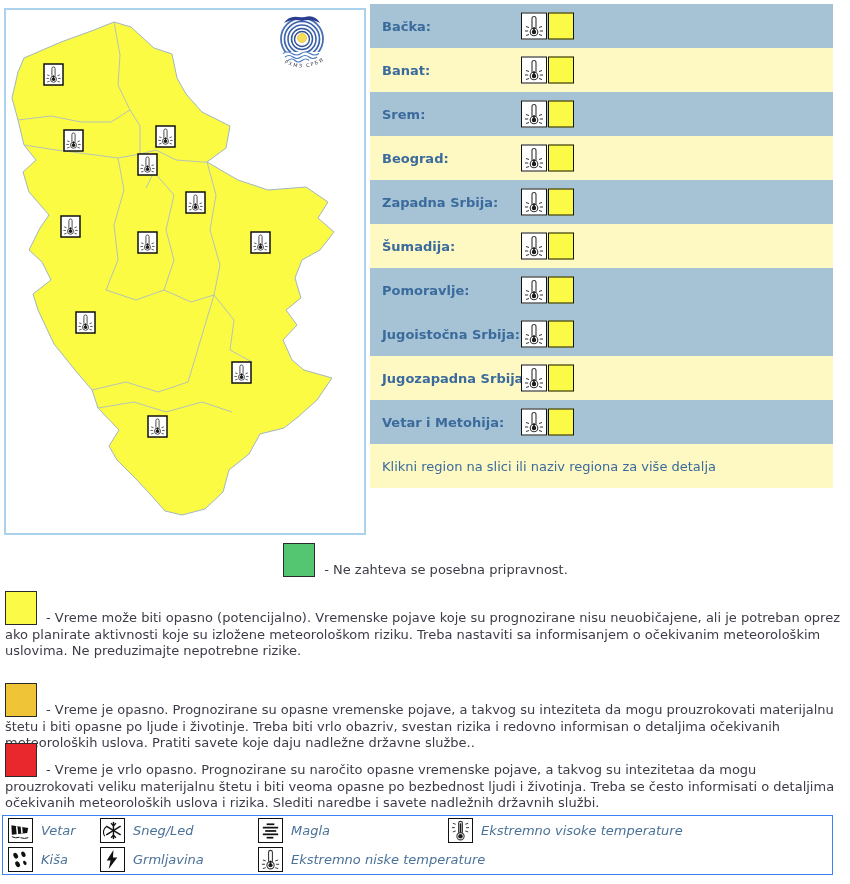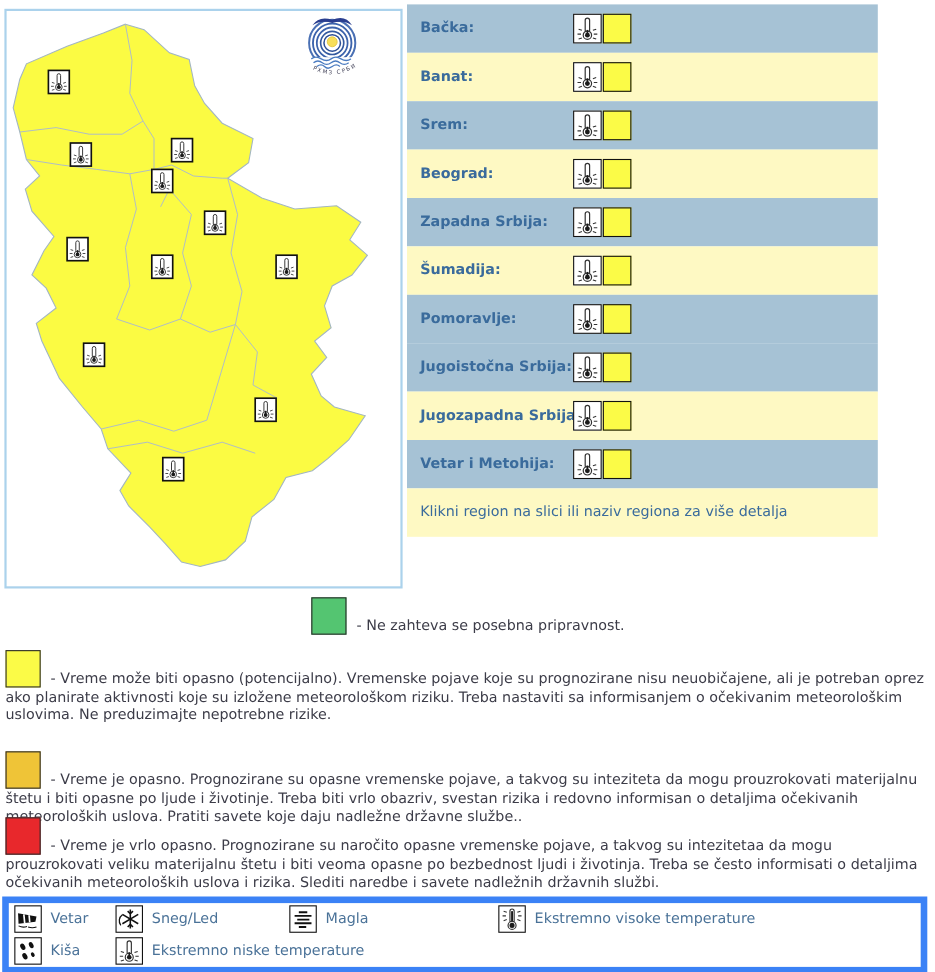--- a/index.html
+++ b/index.html
@@ -6,21 +6,21 @@
   body{width:850px;height:884px;position:relative;overflow:hidden;
        font-family:"DejaVu Sans","Liberation Sans",sans-serif;}
 
   
   .map-panel{position:absolute;left:4px;top:8px;width:358px;height:523px;
              border:2px solid #abd2ec;background:#fff;}
   .map-panel svg{display:block;}
   .logo{position:absolute;right:32px;top:2px;width:60px;height:64px;}
 
   
-  .region-panel{position:absolute;left:370px;top:4px;width:428px;}
+  .region-panel{position:absolute;left:370px;top:4px;width:463px;}
   .rrow{position:relative;height:44px;}
   .rrow.dark{background:#a6c2d5;}
   .rrow.light{background:#fef9c3;text-align:right;}
   .rlabel{position:absolute;left:12px;top:50%;transform:translateY(-50%);
           font-size:13px;font-weight:bold;color:#3a6b9c;cursor:pointer;}
   .ricons{position:absolute;left:151px;top:50%;transform:translateY(-50%);
           display:flex;}
   .ticon{width:24px;height:25px;background:#fff;border:1.5px solid #111;}
   .ticon svg{width:100%;height:100%;}
   .wbox{width:24px;height:25px;border:1.5px solid #111;margin-left:1px;}
@@ -28,23 +28,23 @@
   .inforow .rlabel{font-weight:normal;}
 
   
   .legend-entry{position:absolute;left:5px;width:841px;font-size:13px;
                 color:#3c3c48;line-height:16.5px;}
   .swatch{display:inline-block;width:30px;height:32px;border:1px solid #2b2b2b;
           vertical-align:text-bottom;margin-right:9px;}
 
   
   .hazard-table{position:absolute;left:2px;top:815px;width:829px;height:58px;
-                border:6px solid #3b82f6;display:grid;
+                border:1px solid #3b82f6;display:grid;
                 grid-template-columns:92px 158px 190px 1fr;
-                grid-template-rows:29px 29px;}
+                grid-template-rows:29px 29px;font-style:italic;}
   .hcell{display:flex;align-items:center;}
   .hicon{width:23px;height:23px;border:1.5px solid #111;background:#fff;
          margin-left:5px;margin-right:8px;flex:0 0 auto;}
   .hicon svg{width:100%;height:100%;display:block;}
   .hlabel{font-size:13px;color:#4a7298;white-space:nowrap;}
 
   .hidden-defs{position:absolute;width:0;height:0;overflow:hidden;}
 </style>
 </head>
 <body>
@@ -375,18 +375,26 @@
     <span class="hicon">
         <svg viewBox="0 0 24 24">
           <use href="#sym-rain"></use>
         </svg>
       </span>
     <span class="hlabel">Kiša</span>
   </div>
   <div class="hcell">
     <span class="hicon">
         <svg viewBox="0 0 24 24">
+          <use href="#sym-thunder"></use>
+        </svg>
+      </span>
+    <span class="hlabel">Grmljavina</span>
+  </div>
+  <div class="hcell">
+    <span class="hicon">
+        <svg viewBox="0 0 24 24">
           <use href="#sym-thermo-low"></use>
         </svg>
       </span>
     <span class="hlabel">Ekstremno niske temperature</span>
   </div>
 </div>
 
 </body></html>

